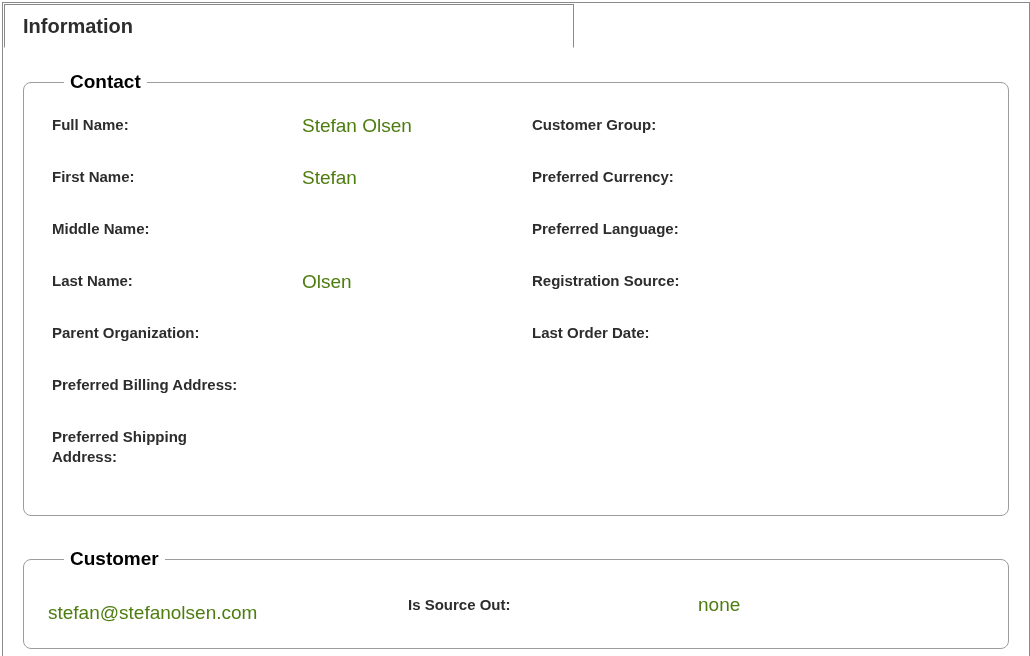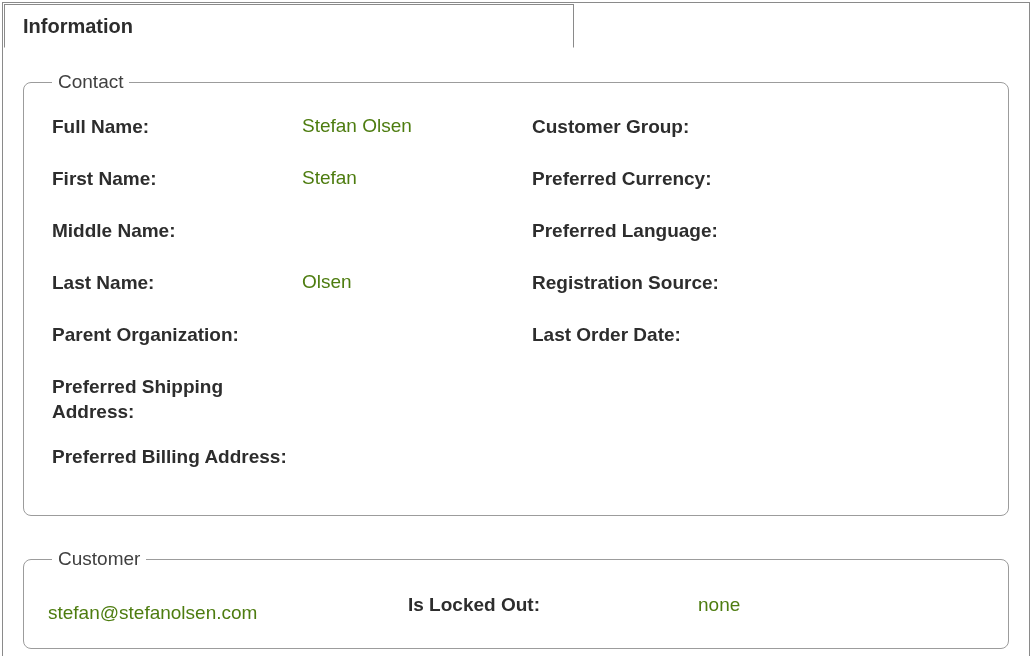--- a/index.html
+++ b/index.html
@@ -45,23 +45,24 @@
       padding: 24px 18px 0 18px;
     }
     fieldset {
       border: 1px solid #9c9c9c;
       border-radius: 8px;
       padding: 4px 20px 20px 20px;
       margin-bottom: 32px;
     }
     legend {
       font-size: 19px;
-      color: #404040;
+      color: #000000;
       padding: 0 6px;
-      margin-left: 8px;
+      margin-left: 20px;
+      font-weight: bold;
     }
     .contact-grid {
       display: flex;
       padding-top: 10px;
     }
     .column {
       display: flex;
       flex-direction: column;
     }
     .col-left {
@@ -71,21 +72,21 @@
       flex: 1;
     }
     .field-row {
       display: flex;
       align-items: flex-start;
       min-height: 52px;
       padding-top: 4px;
     }
     .label {
       font-weight: 600;
-      font-size: 19px;
+      font-size: 15px;
       color: #2d2d2d;
       width: 250px;
       line-height: 1.3;
       padding-right: 8px;
     }
     .col-right .label {
       width: 300px;
     }
     .value {
       font-size: 19px;
@@ -141,26 +142,26 @@
             <div class="value"></div>
           </div>
           <div class="field-row">
             <div class="label">Last Name:</div>
             <div class="value">Olsen</div>
           </div>
           <div class="field-row">
             <div class="label">Parent Organization:</div>
             <div class="value"></div>
           </div>
+          <div class="field-row">
+            <div class="label" style="width:260px">Preferred Billing Address:</div>
+            <div class="value"></div>
+          </div>
           <div class="field-row" style="min-height:70px">
             <div class="label" style="width:200px">Preferred Shipping Address:</div>
-            <div class="value"></div>
-          </div>
-          <div class="field-row">
-            <div class="label" style="width:260px">Preferred Billing Address:</div>
             <div class="value"></div>
           </div>
         </div>
 
         <div class="column col-right">
           <div class="field-row">
             <div class="label">Customer Group:</div>
             <div class="value"></div>
           </div>
           <div class="field-row">
@@ -181,19 +182,19 @@
           </div>
         </div>
 
       </div>
     </fieldset>
 
     <fieldset>
       <legend>Customer</legend>
       <div class="account-grid">
         <div class="value account-col-2">stefan@stefanolsen.com</div>
-        <div class="label account-col-3">Is Locked Out:</div>
+        <div class="label account-col-3">Is Source Out:</div>
         <div class="value account-col-4">none</div>
       </div>
     </fieldset>
 
   </div>
 </div>
 
 </body></html>

